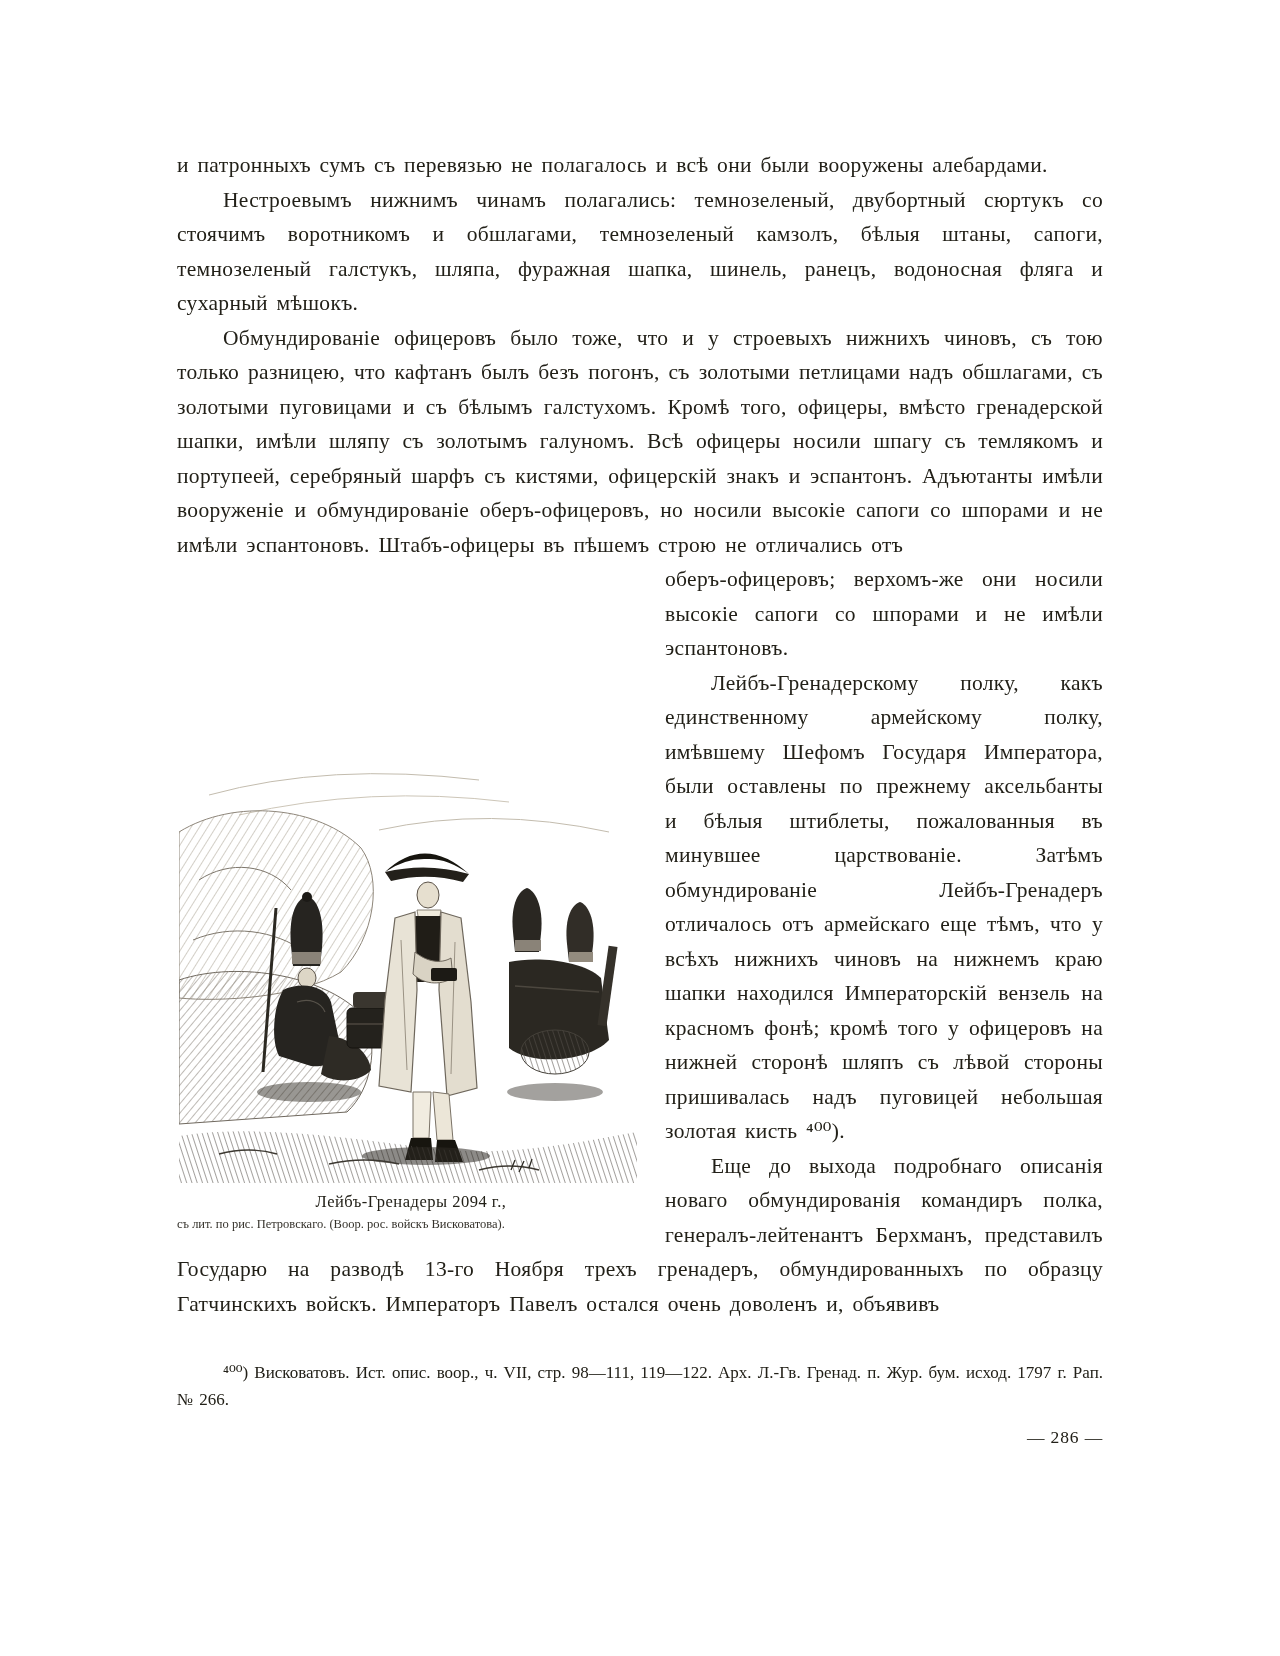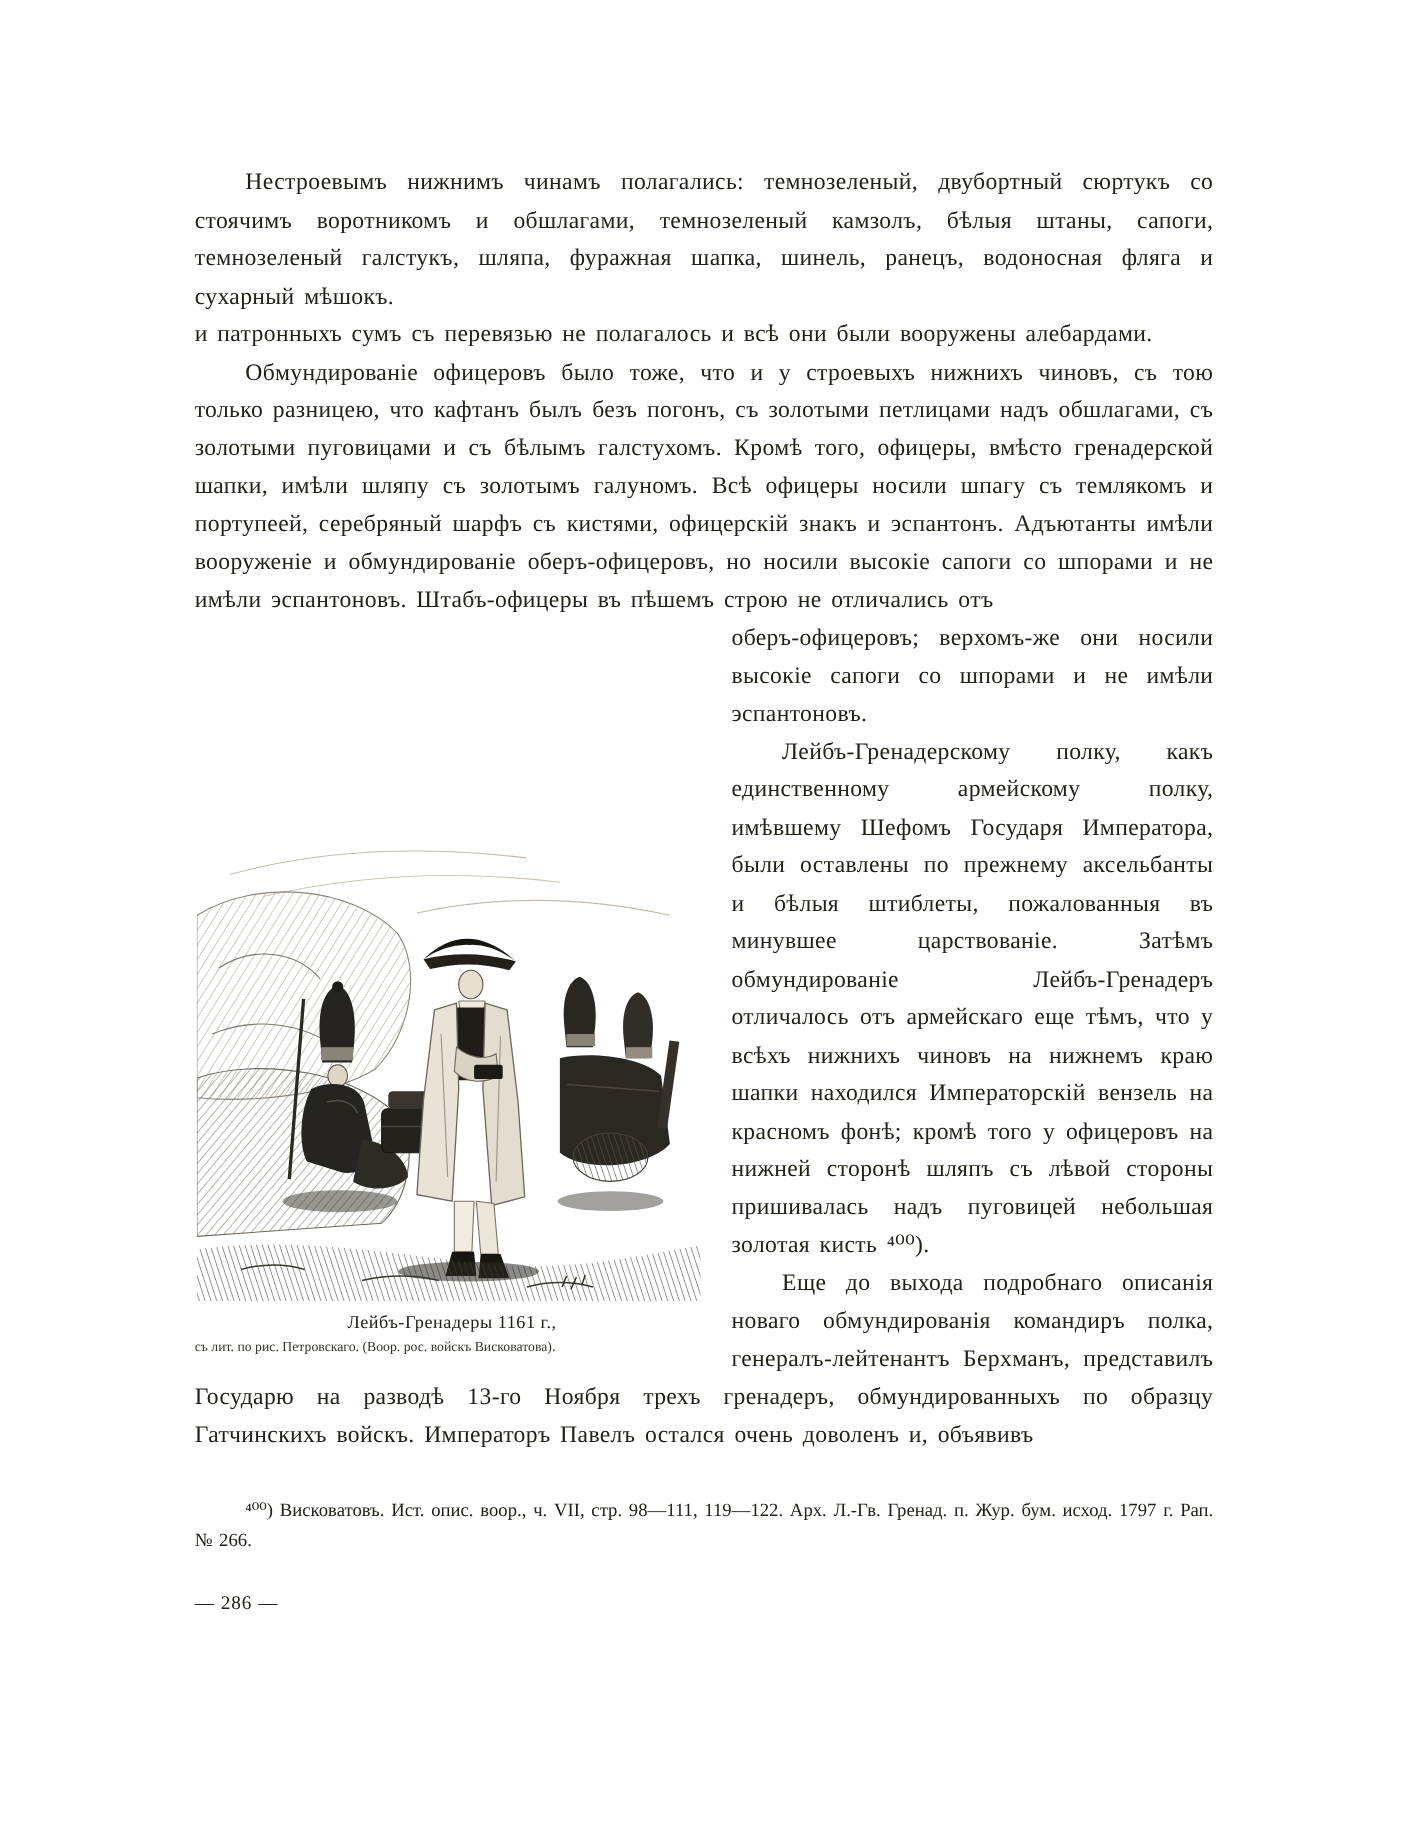--- a/index.html
+++ b/index.html
@@ -62,34 +62,34 @@
     clear: both;
     font-size: 17px;
     line-height: 27px;
     text-align: justify;
     text-indent: 46px;
     margin: 0;
     padding-top: 38px;
     word-spacing: 0.1em;
   }
   .page-number {
-    text-align: left;
+    text-align: right;
     font-size: 17.5px;
-    margin-top: 34px;
+    margin-top: 14px;
     letter-spacing: 0.05em;
   }
 </style>
 </head>
 <body>
 
 <div class="page">
 
+  <p class="body-text no-indent">и патронныхъ сумъ съ перевязью не полагалось и всѣ они были вооружены алебардами.</p>
+
   <p class="body-text">Нестроевымъ нижнимъ чинамъ полагались: темнозеленый, двубортный сюртукъ со стоячимъ воротникомъ и обшлагами, темнозеленый камзолъ, бѣлыя штаны, сапоги, темнозеленый галстукъ, шляпа, фуражная шапка, шинель, ранецъ, водоносная фляга и сухарный мѣшокъ.</p>
-
-  <p class="body-text no-indent">и патронныхъ сумъ съ перевязью не полагалось и всѣ они были вооружены алебардами.</p>
 
   <p class="body-text">Обмундированіе офицеровъ было тоже, что и у строевыхъ нижнихъ чиновъ, съ тою только разницею, что кафтанъ былъ безъ погонъ, съ золотыми петлицами надъ обшлагами, съ золотыми пуговицами и съ бѣлымъ галстухомъ. Кромѣ того, офицеры, вмѣсто гренадерской шапки, имѣли шляпу съ золотымъ галуномъ. Всѣ офицеры носили шпагу съ темлякомъ и портупеей, серебряный шарфъ съ кистями, офицерскій знакъ и эспантонъ. Адъютанты имѣли вооруженіе и обмундированіе оберъ-офицеровъ, но носили высокіе сапоги со шпорами и не имѣли эспантоновъ. Штабъ-офицеры въ пѣшемъ строю не отличались отъ</p>
 
   <div class="figure-float">
     <div class="figure-spacer"></div>
     <div class="illustration-frame">
       <svg viewBox="0 0 458 443" xmlns="http://www.w3.org/2000/svg">
         <defs>
           <pattern id="hatchLight" width="7" height="7" patternUnits="userSpaceOnUse" patternTransform="rotate(32)">
             <line x1="0" y1="0" x2="0" y2="7" stroke="#a89f90" stroke-width="1"></line>
@@ -156,21 +156,21 @@
 
         <path d="M0,396 C80,384 170,398 250,408 C330,418 400,402 458,392 L458,443 L0,443 Z" fill="url(#hatchGround)"></path>
         <ellipse cx="247" cy="416" rx="64" ry="9" fill="#2e2a24" opacity="0.55"></ellipse>
         <ellipse cx="130" cy="352" rx="52" ry="10" fill="#332f28" opacity="0.5"></ellipse>
         <ellipse cx="376" cy="352" rx="48" ry="9" fill="#332f28" opacity="0.45"></ellipse>
         <path d="M40,414 Q70,406 98,414 M150,424 Q186,416 220,424 M300,430 Q330,422 360,430" fill="none" stroke="#3c3831" stroke-width="1.4"></path>
 
         <path d="M332,430 l4,-10 M340,432 l5,-11 M350,428 l3,-9" stroke="#2c2922" stroke-width="1.3" fill="none"></path>
       </svg>
     </div>
-    <div class="caption-title">Лейбъ-Гренадеры 1161 г.,</div>
+    <div class="caption-title">Лейбъ-Гренадеры 2094 г.,</div>
     <div class="caption-credit">съ лит. по рис. Петровскаго. (Воор. рос. войскъ Висковатова).</div>
   </div>
 
   <p class="body-text no-indent">оберъ-офицеровъ; верхомъ-же они носили высокіе сапоги со шпорами и не имѣли эспантоновъ.</p>
 
   <p class="body-text">Лейбъ-Гренадерскому полку, какъ единственному армейскому полку, имѣвшему Шефомъ Государя Императора, были оставлены по прежнему аксельбанты и бѣлыя штиблеты, пожалованныя въ минувшее царствованіе. Затѣмъ обмундированіе Лейбъ-Гренадеръ отличалось отъ армейскаго еще тѣмъ, что у всѣхъ нижнихъ чиновъ на нижнемъ краю шапки находился Императорскій вензель на красномъ фонѣ; кромѣ того у офицеровъ на нижней сторонѣ шляпъ съ лѣвой стороны пришивалась надъ пуговицей небольшая золотая кисть ⁴⁰⁰).</p>
 
   <p class="body-text">Еще до выхода подробнаго описанія новаго обмундированія командиръ полка, генералъ-лейтенантъ Берхманъ, представилъ Государю на разводѣ 13-го Ноября трехъ гренадеръ, обмундированныхъ по образцу Гатчинскихъ войскъ. Императоръ Павелъ остался очень доволенъ и, объявивъ</p>
 
   <p class="footnote">⁴⁰⁰) Висковатовъ. Ист. опис. воор., ч. VII, стр. 98—111, 119—122. Арх. Л.-Гв. Гренад. п. Жур. бум. исход. 1797 г. Рап. № 266.</p>

